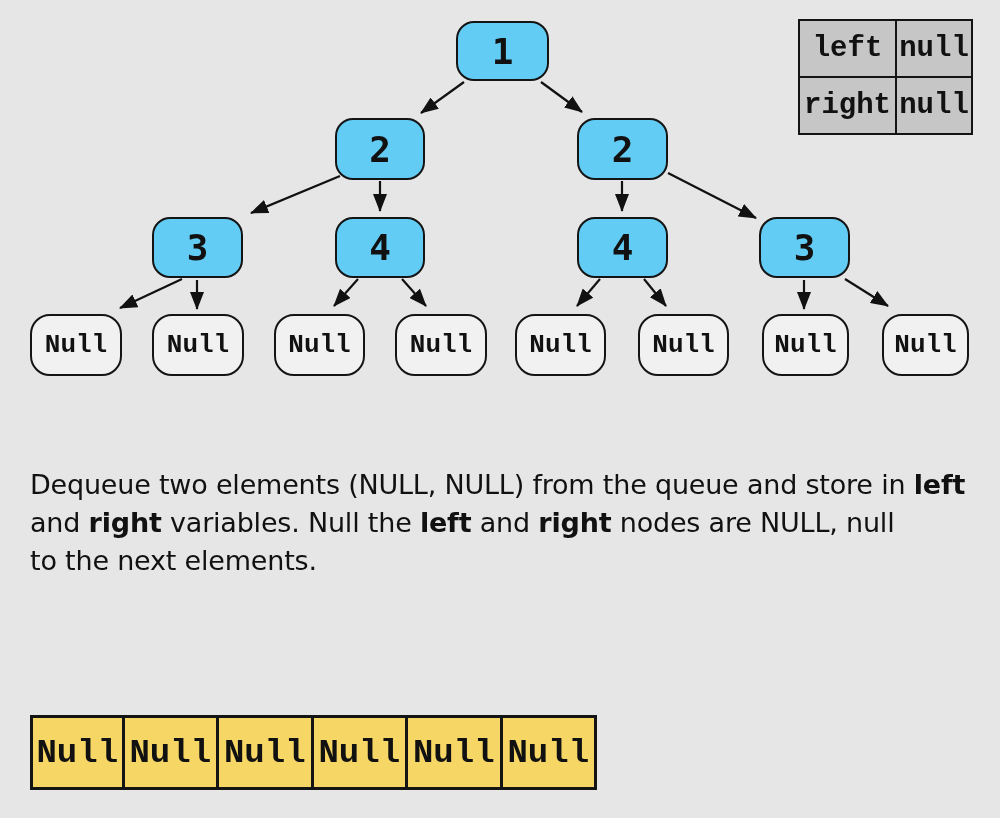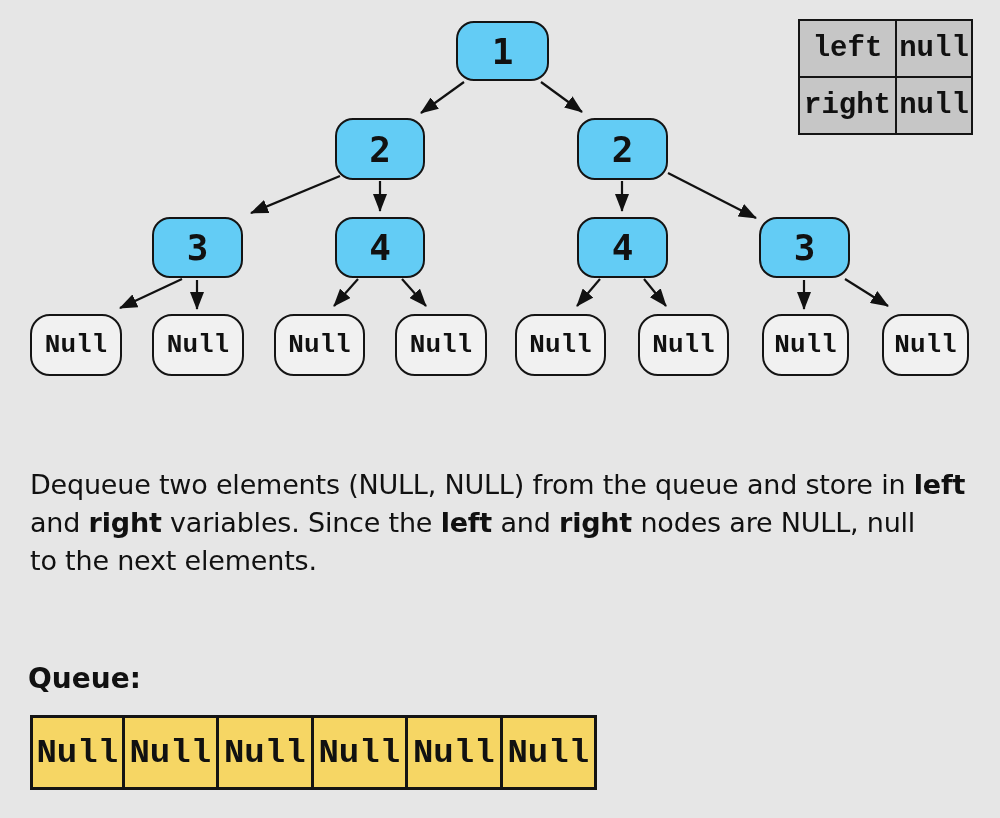--- a/index.html
+++ b/index.html
@@ -161,25 +161,24 @@
     </tr>
     <tr>
       <td class="c1">right</td>
       <td class="c2">null</td>
     </tr>
   </tbody>
     </table>
 
   <div class="desc">
     <div class="line"><span>Dequeue two elements (NULL, NULL) from the queue and store in </span><span class="b">left</span></div>
-    <div class="line"><span>and </span><span class="b">right</span><span> variables. Since the </span><span class="b">left</span><span> and </span><span class="b">right</span><span> nodes are NULL, null</span></div>
+    <div class="line"><span>and </span><span class="b">right</span><span> variables. Null the </span><span class="b">left</span><span> and </span><span class="b">right</span><span> nodes are NULL, null</span></div>
     <div class="line"><span>to the next elements.</span></div>
   </div>
 
-  <div class="queue-heading">Queue:</div>
   <div class="queue">
     <div class="qcell">Null</div>
     <div class="qcell">Null</div>
     <div class="qcell">Null</div>
     <div class="qcell">Null</div>
     <div class="qcell">Null</div>
     <div class="qcell">Null</div>
   </div>
 
 </div>

